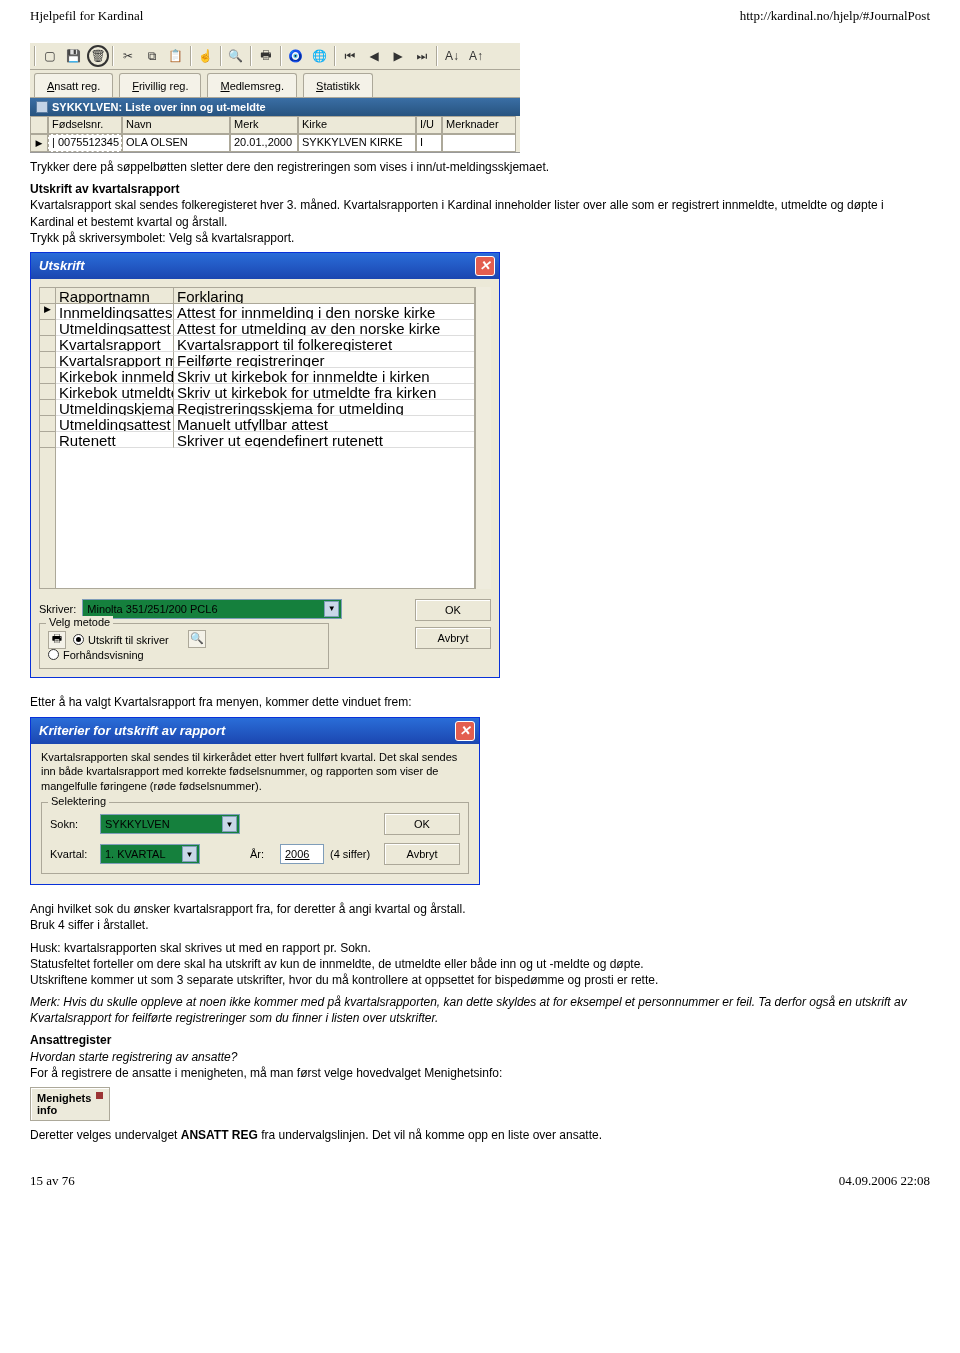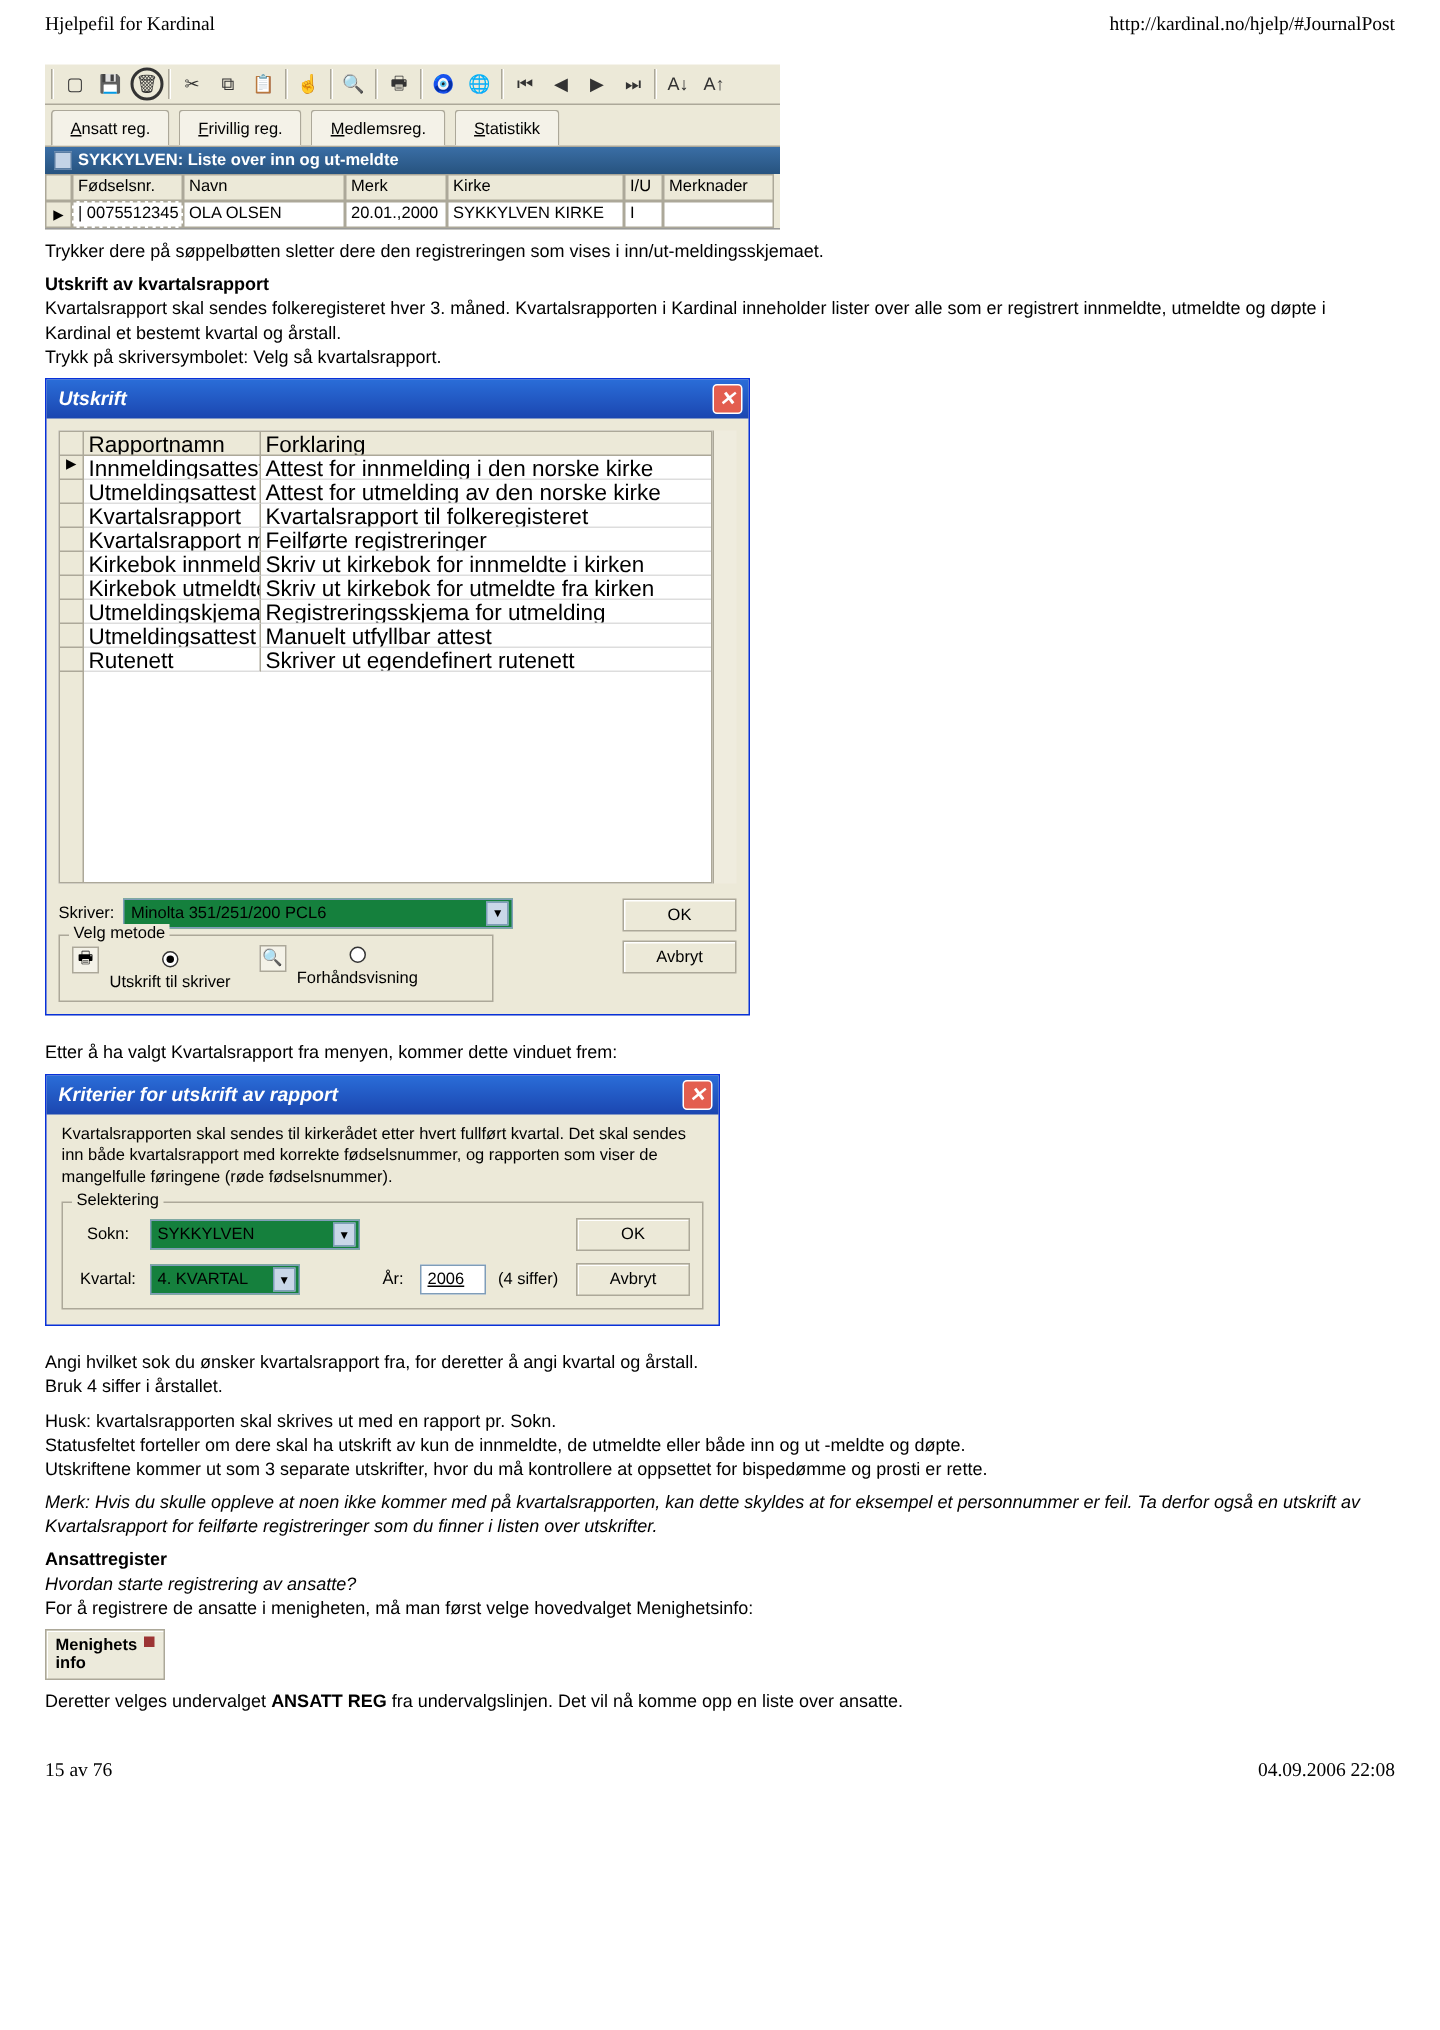--- a/index.html
+++ b/index.html
@@ -203,21 +203,21 @@
     position: relative;
     width: 290px;
   }
   .groupbox-title {
     position: absolute;
     top: -8px; left: 6px;
     background: #ece9d8;
     padding: 0 3px;
     font-size: 11px;
   }
-  .radio { display:inline-flex; align-items:center; gap:4px; margin-right: 16px; flex-direction: column; }
+  .radio { display:inline-flex; align-items:center; gap:4px; margin-right: 16px; }
   .radio .r { width:11px; height:11px; border:1px solid #333; border-radius:50%; display:inline-flex; align-items:center; justify-content:center; background:#fff;}
   .radio .r.checked::after { content:""; width:5px; height:5px; background:#000; border-radius:50%; display:block;}
   .ico { width:18px; height:18px; border:1px solid #aca899; background:#f4f2e8; display:inline-flex; align-items:center; justify-content:center; margin-right:4px; font-size:11px;}
   .btn {
     width: 76px; height: 22px;
     background: #ece9d8;
     border: 1px solid #aca899;
     box-shadow: inset 1px 1px 0 #fff;
     cursor: pointer;
     font-size: 11px;
@@ -240,21 +240,20 @@
   }
   .sel-group {
     border: 1px solid #aca899;
     margin: 6px 10px 10px 10px;
     padding: 10px 8px 8px 8px;
     position: relative;
     display: grid;
     grid-template-columns: 50px 150px 30px 50px auto auto;
     row-gap: 8px;
     align-items: center;
-    text-align: center;
   }
   .sel-title {
     position: absolute; top: -8px; left: 6px;
     background: #ece9d8; padding: 0 3px;
   }
   .input {
     height: 20px; background:#fff; border:1px solid #7f9db9;
     font-size: 11px; padding: 0 4px; display:inline-flex; align-items:center;text-decoration:underline;
   }
   .btncol2 {
@@ -488,21 +487,21 @@
       <div class="sel-title">Selektering</div>
 
       <span class="label">Sokn:</span>
       <div class="dropdown" style="width:140px; grid-column: 2 / span 4;">
         <span>SYKKYLVEN</span>
         <div class="arrow">▼</div>
       </div>
 
       <span class="label" style="grid-column:1;">Kvartal:</span>
       <div class="dropdown" style="width:100px;">
-        <span>4. KVARTAL</span>
+        <span>1. KVARTAL</span>
         <div class="arrow">▼</div>
       </div>
       <span class="label">År:</span>
       <div class="input" style="width:44px;">2006</div>
       <span class="label">(4 siffer)</span>
 
       <div class="btncol2">
         <div class="btn">OK</div>
         <div class="btn">Avbryt</div>
       </div>

